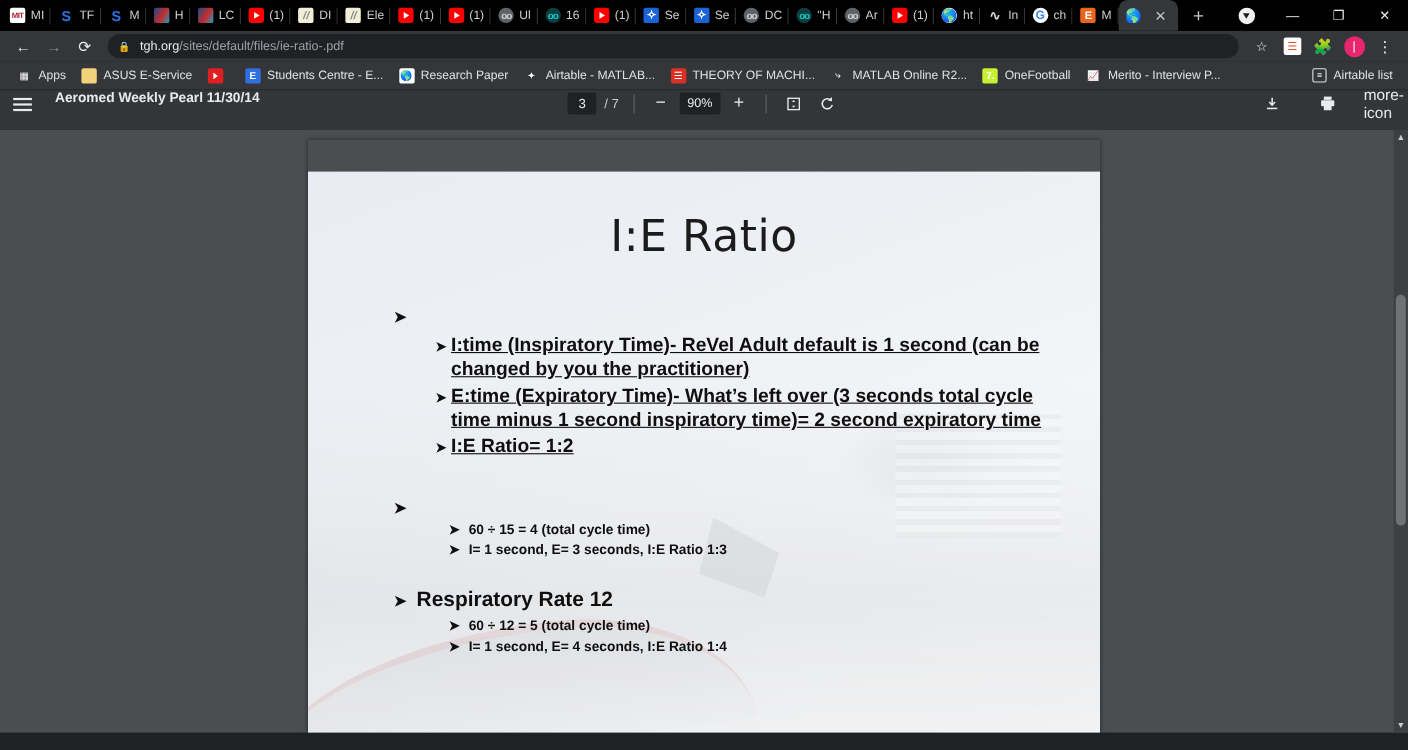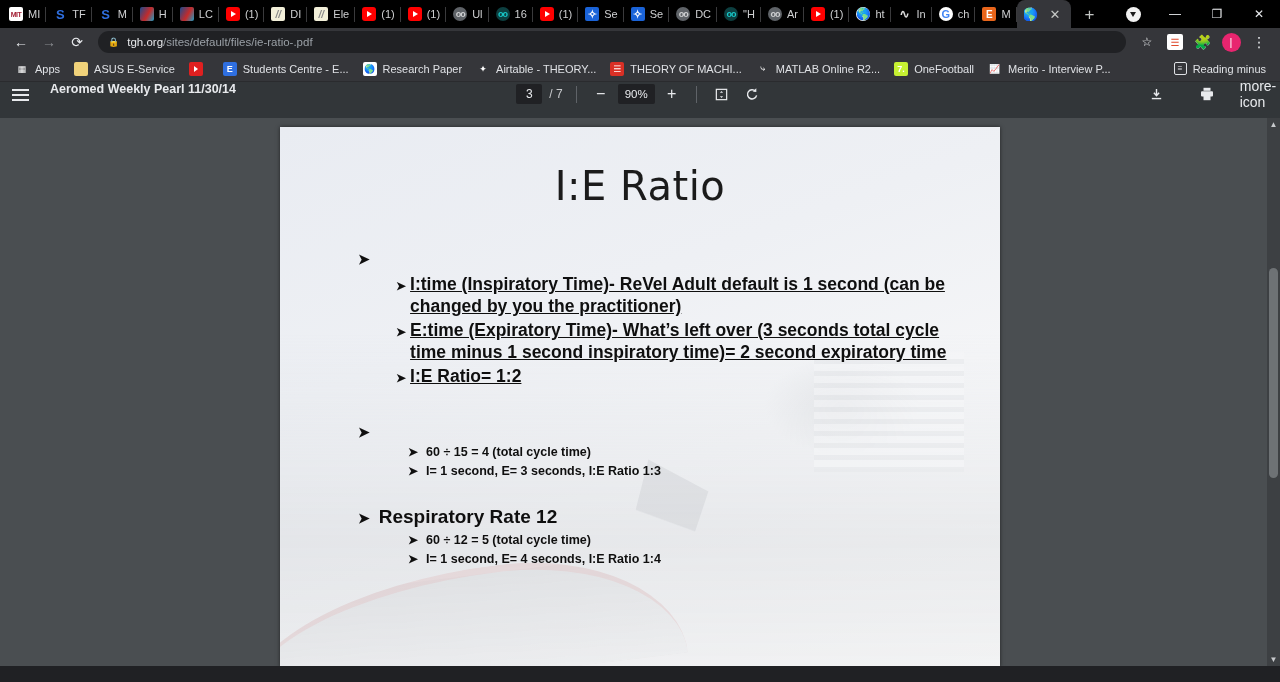--- a/index.html
+++ b/index.html
@@ -265,20 +265,21 @@
   }
   .pagewrap {
     width: 720px; height: 540px;
     position: relative;
     box-shadow: 0 0 4px rgba(0,0,0,0.55);
   }
   .slide {
     position: absolute; inset: 0;
     background: linear-gradient(160deg,#e9ecf2 0%,#eef0f4 35%,#f4f5f7 60%,#fdfdfd 100%);
     overflow: hidden;
+    margin-top: 29px;
   }
   
   .photo {
     position: absolute; left: 0; right: 0; bottom: 0; height: 62%;
     opacity: 0.30;
     background:
       radial-gradient(ellipse 110px 70px at 78% 22%, rgba(150,155,160,0.50), transparent 70%),
       linear-gradient(to bottom, rgba(215,218,222,0) 0%, rgba(198,202,208,0.55) 38%, rgba(176,180,186,0.70) 62%, rgba(190,193,198,0.55) 100%);
   }
   .photo-building {
@@ -516,41 +517,41 @@
   <div class="bm">
       <span class="bmicon bi-e">E</span>
       <span>Students Centre - E...</span>
     </div>
   <div class="bm">
       <span class="bmicon bi-globe">🌎</span>
       <span>Research Paper</span>
     </div>
   <div class="bm">
       <span class="bmicon bi-airtable">✦</span>
-      <span>Airtable - THEORY...</span>
+      <span>Airtable - MATLAB...</span>
     </div>
   <div class="bm">
       <span class="bmicon bi-book">☰</span>
       <span>THEORY OF MACHI...</span>
     </div>
   <div class="bm">
       <span class="bmicon bi-matlab">⤷</span>
       <span>MATLAB Online R2...</span>
     </div>
   <div class="bm">
       <span class="bmicon bi-onefoot">7.</span>
       <span>OneFootball</span>
     </div>
   <div class="bm">
       <span class="bmicon bi-merito">📈</span>
       <span>Merito - Interview P...</span>
     </div>
   <div class="reading-list">
     <span class="rl-icon">≡</span>
-    <span>Reading minus</span>
+    <span>Airtable list</span>
   </div>
 </div>
 
 <div class="pdfbar">
   <div class="hamburger">
     <span></span>
     <span></span>
     <span></span>
   </div>
   <div class="pdftitle">Aeromed Weekly Pearl 11/30/14</div>

